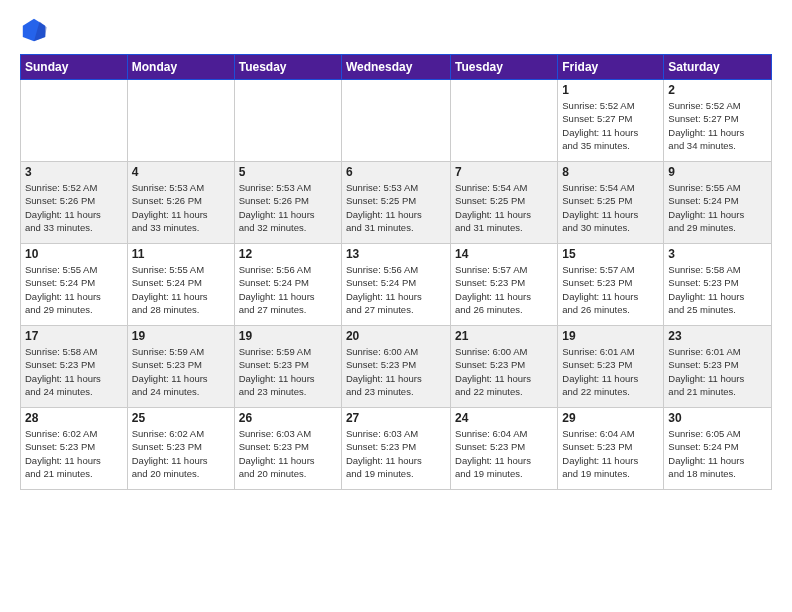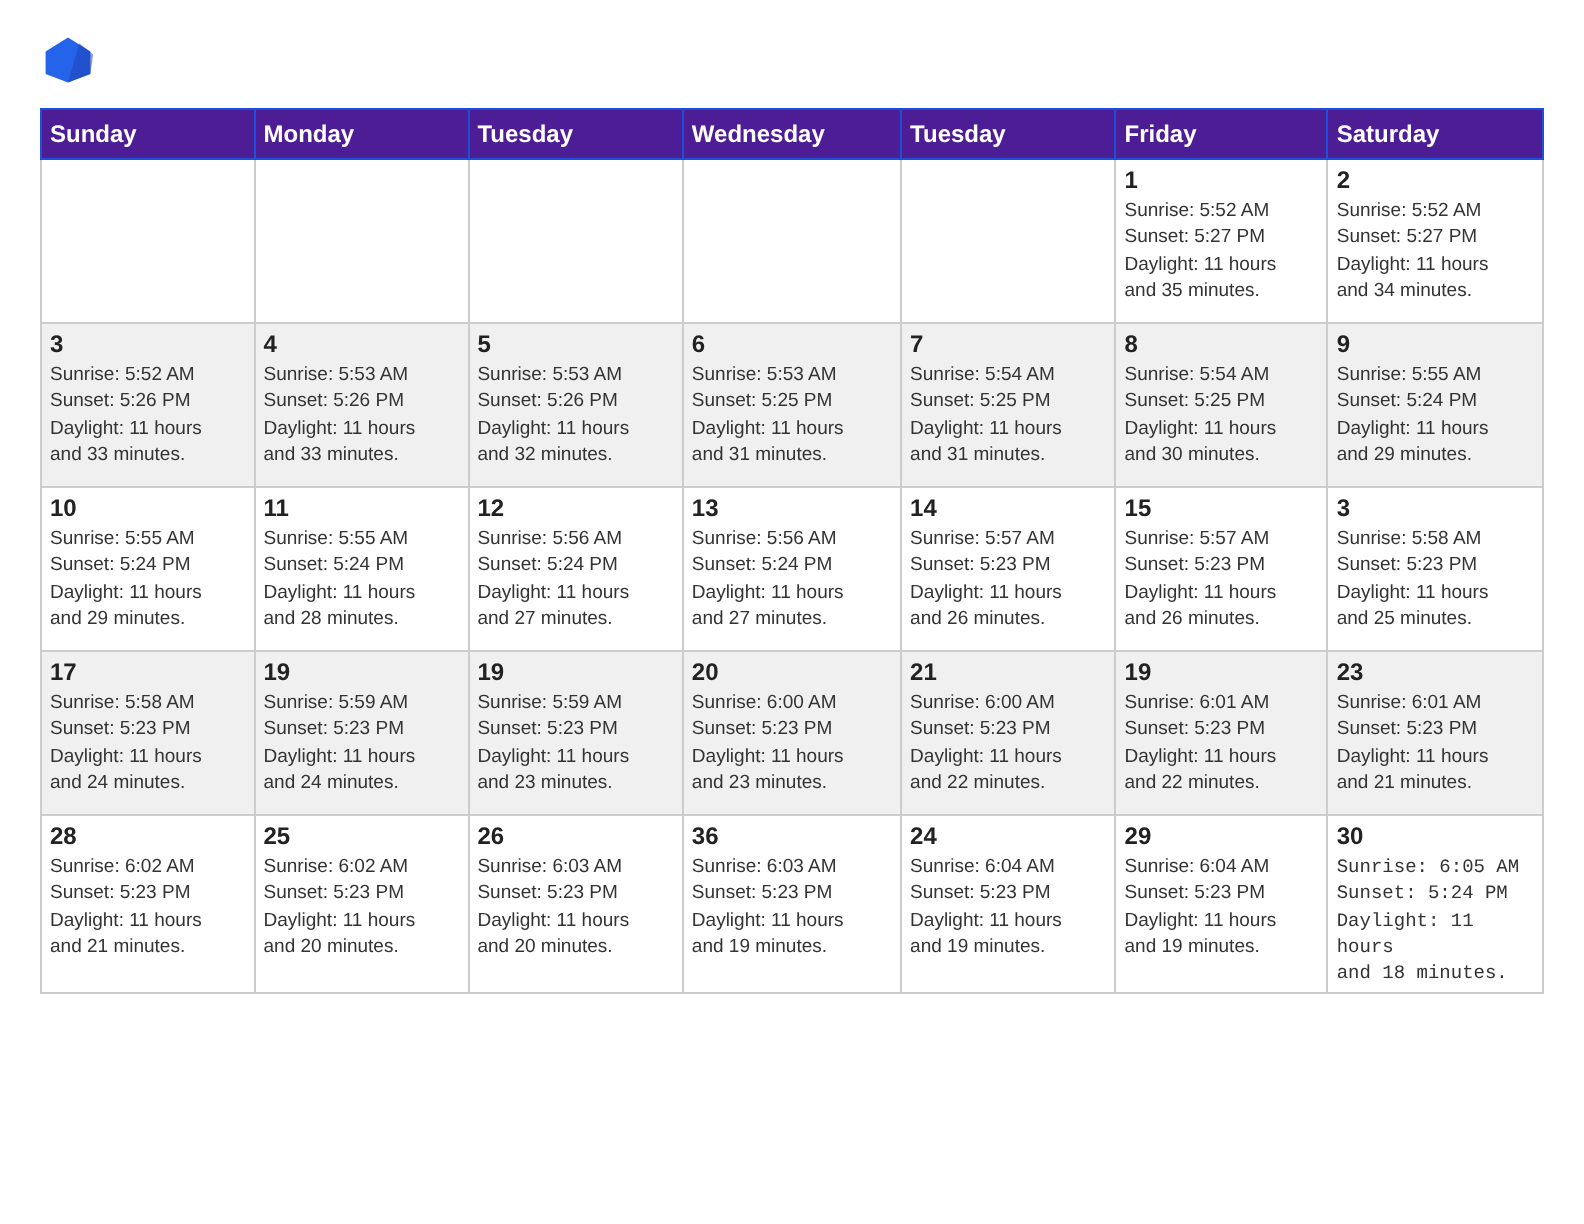--- a/index.html
+++ b/index.html
@@ -319,21 +319,21 @@
 and 20 minutes.</div>
           </td>
           <td>
             <span class="day-num">26</span>
             <div class="day-info" style="white-space: pre-line;">Sunrise: 6:03 AM
 Sunset: 5:23 PM
 Daylight: 11 hours
 and 20 minutes.</div>
           </td>
           <td>
-            <span class="day-num">36</span>
+            <span class="day-num">27</span>
             <div class="day-info" style="white-space: pre-line;">Sunrise: 6:03 AM
 Sunset: 5:23 PM
 Daylight: 11 hours
 and 19 minutes.</div>
           </td>
           <td>
             <span class="day-num">24</span>
             <div class="day-info" style="white-space: pre-line;">Sunrise: 6:04 AM
 Sunset: 5:23 PM
 Daylight: 11 hours
@@ -341,21 +341,21 @@
           </td>
           <td>
             <span class="day-num">29</span>
             <div class="day-info" style="white-space: pre-line;">Sunrise: 6:04 AM
 Sunset: 5:23 PM
 Daylight: 11 hours
 and 19 minutes.</div>
           </td>
           <td>
             <span class="day-num">30</span>
-            <div class="day-info" style="white-space: pre-line; font-family: Liberation Mono, monospace;">Sunrise: 6:05 AM
+            <div class="day-info" style="white-space: pre-line;">Sunrise: 6:05 AM
 Sunset: 5:24 PM
 Daylight: 11 hours
 and 18 minutes.</div>
           </td>
         </tr>
       </tbody>
   </table>
 </div>
 
 </body></html>

